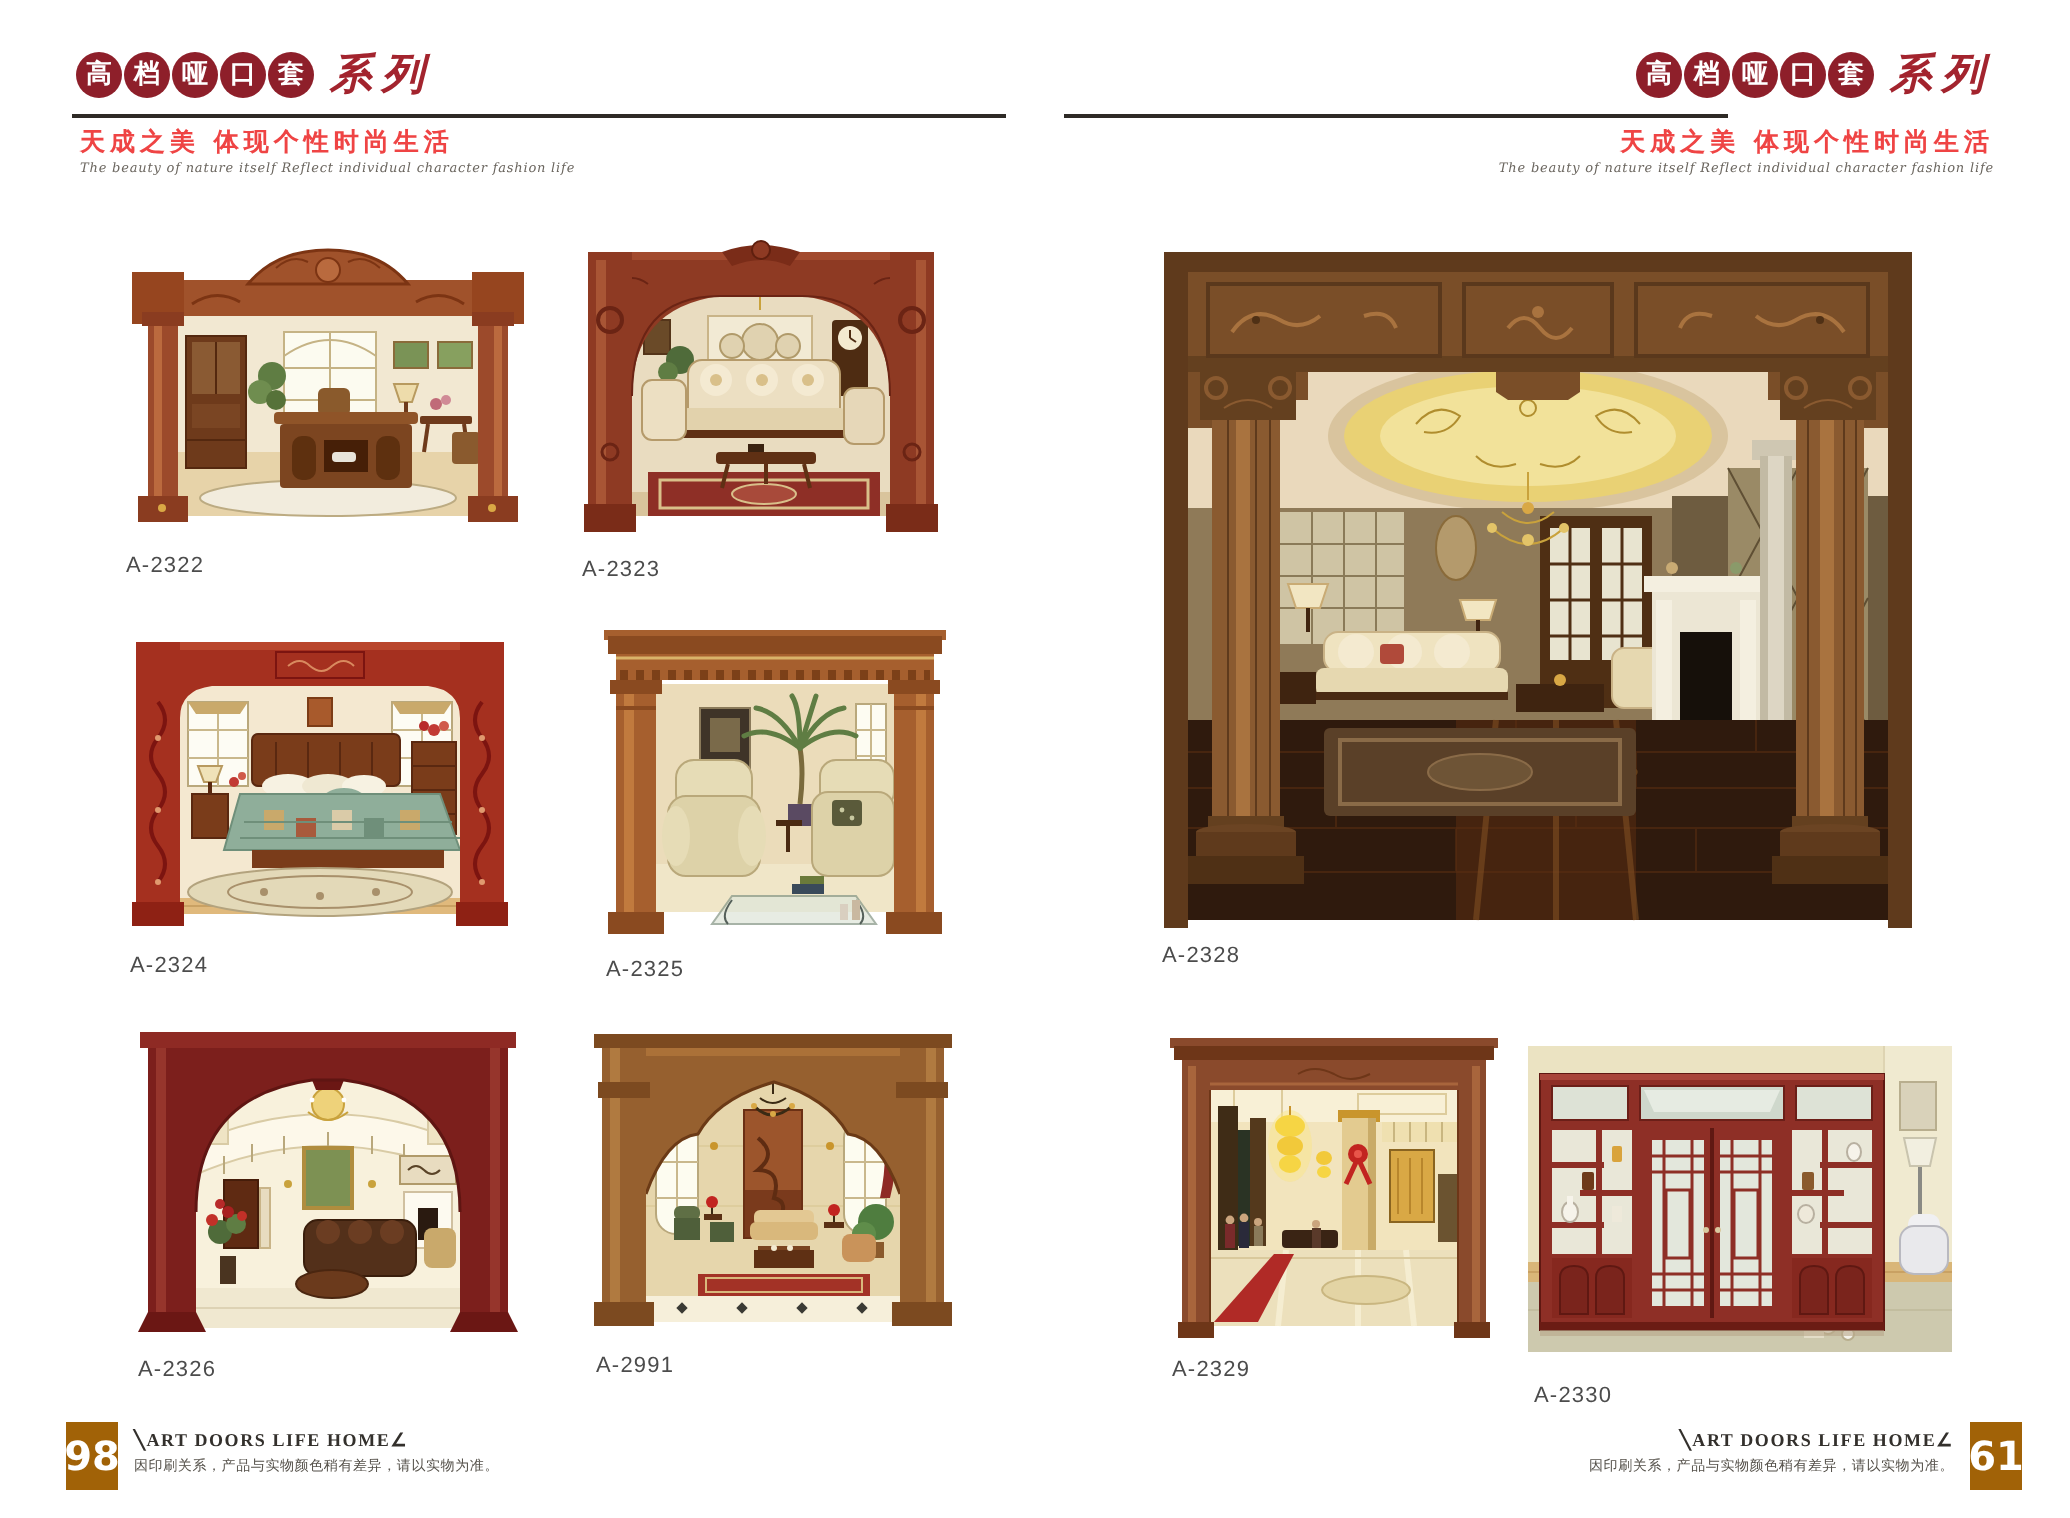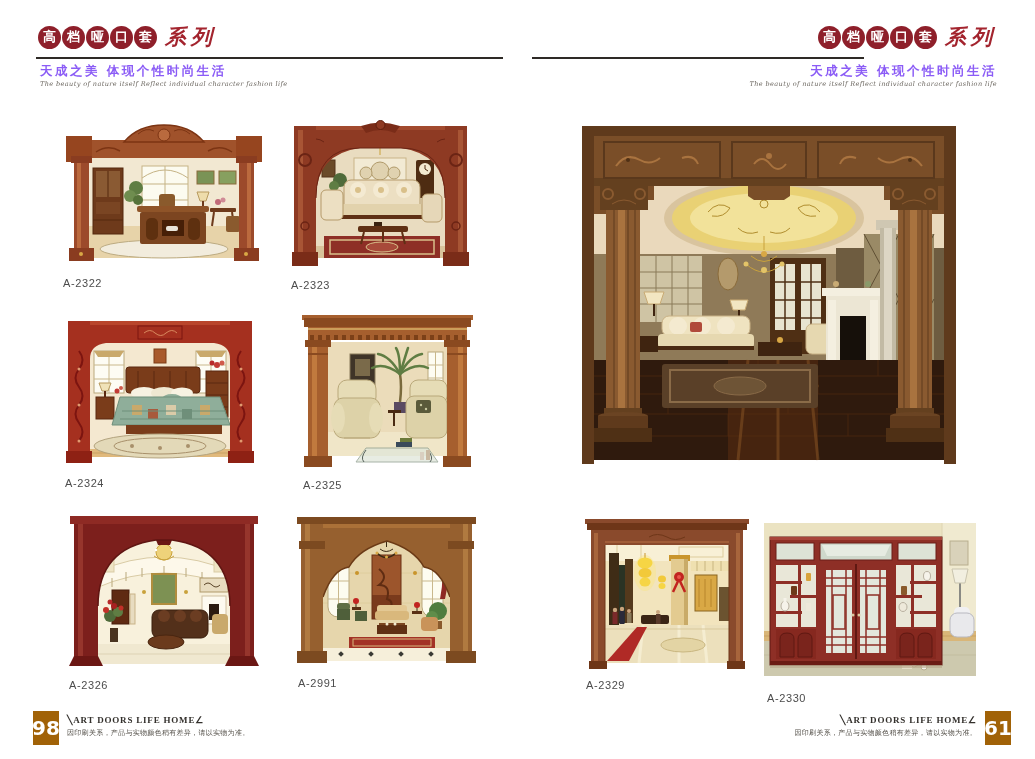--- a/index.html
+++ b/index.html
@@ -15,21 +15,21 @@
   .hdr-left .logo-row{left:2px}
   .hdr-right .logo-row{right:2px}
   .lc{width:23px;height:23px;border-radius:50%;background:#8e1f2a;color:#fff;flex:0 0 auto;
       display:flex;align-items:center;justify-content:center;
       font:bold 13px "DejaVu Serif",serif}
   .logo-suffix{font:bold italic 21px "DejaVu Serif",serif;color:#a3242e;
       letter-spacing:5px;margin-left:7px;white-space:nowrap}
   .rule{position:absolute;top:33px;height:2px;background:#2e2a26}
   .hdr-left .rule{left:0;width:467px}
   .hdr-right .rule{left:0;width:332px}
-  .tagline{position:absolute;top:39px;font:bold 12.5px "DejaVu Serif",serif;color:#8b5cf6;
+  .tagline{position:absolute;top:39px;font:bold 12.5px "DejaVu Serif",serif;color:#ef4444;
       letter-spacing:2.5px;white-space:nowrap}
   .hdr-left .tagline{left:4px}
   .hdr-right .tagline{right:2px}
   .tagline-en{position:absolute;top:56px;font:italic 6.5px "DejaVu Serif",serif;color:#6b665f;
       letter-spacing:.4px;white-space:nowrap}
   .hdr-left .tagline-en{left:4px}
   .hdr-right .tagline-en{right:2px}
 
   
   .fig{position:absolute}
@@ -547,20 +547,21 @@
       <circle cx="352" cy="70" r="5" fill="none" stroke="#8a5a30" stroke-width="2"></circle>
     <path d="M324,80 q12,-8 24,0" stroke="#8a5a30" fill="none"></path>
     <rect x="320" y="86" width="34" height="200" fill="#8a5a30"></rect>
     <rect x="332" y="86" width="7" height="200" fill="#a9733f"></rect>
     <path d="M326,86 v200 M344,86 v200 M350,86 v200" stroke="#5f3a1c" fill="none"></path>
     <rect x="318" y="284" width="38" height="8" fill="#64401f"></rect>
     <ellipse cx="337" cy="292" rx="25" ry="4" fill="#6b4423"></ellipse>
     <rect x="312" y="292" width="50" height="12" fill="#5f3a1c"></rect>
     <rect x="308" y="304" width="58" height="14" fill="#4f3015"></rect>
   </svg>
+  <figcaption class="cap" style="margin-top:6px">A-2328</figcaption>
 </figure>
 
 <figure class="fig" style="left:583px;top:517px;width:168px;height:155px" aria-label="Plain wood door frame framing a golden hotel lobby with lanterns">
   <svg viewBox="0 0 168 155">
     <rect width="168" height="155" fill="#fff"></rect>
     <rect x="22" y="28" width="124" height="118" fill="#f2e4bd"></rect>
     <rect x="22" y="28" width="124" height="16" fill="#f8f0d6"></rect>
     <path d="M34,28 v14 M58,28 v14" stroke="#ddcc9c" fill="none"></path>
     <rect x="96" y="30" width="44" height="10" fill="none" stroke="#ddcc9c"></rect>
     <rect x="26" y="36" width="10" height="72" fill="#3f2c16"></rect>

